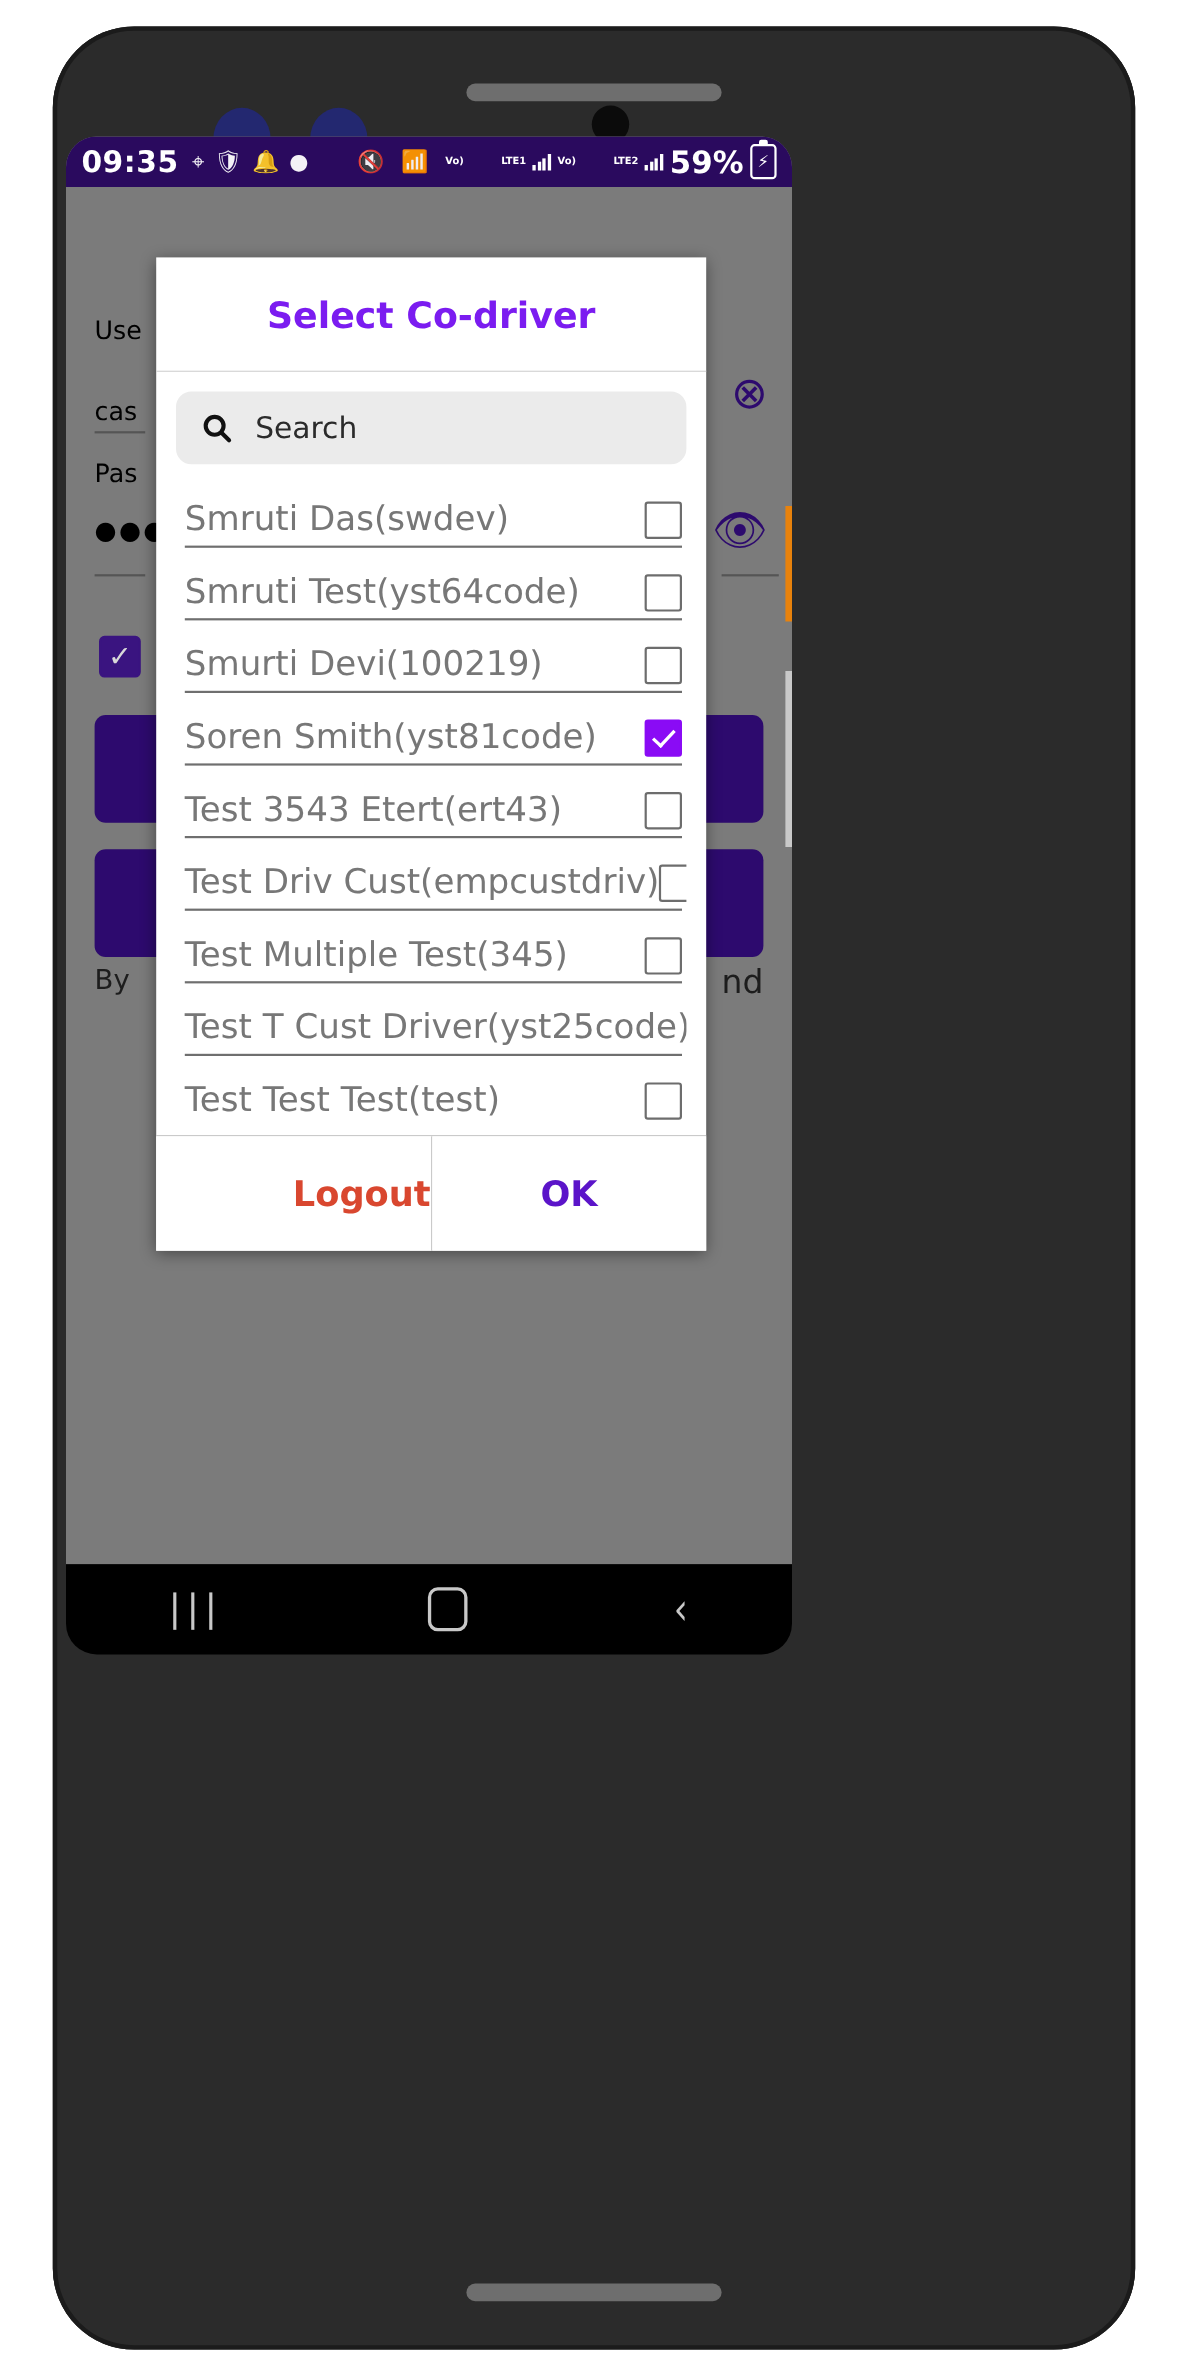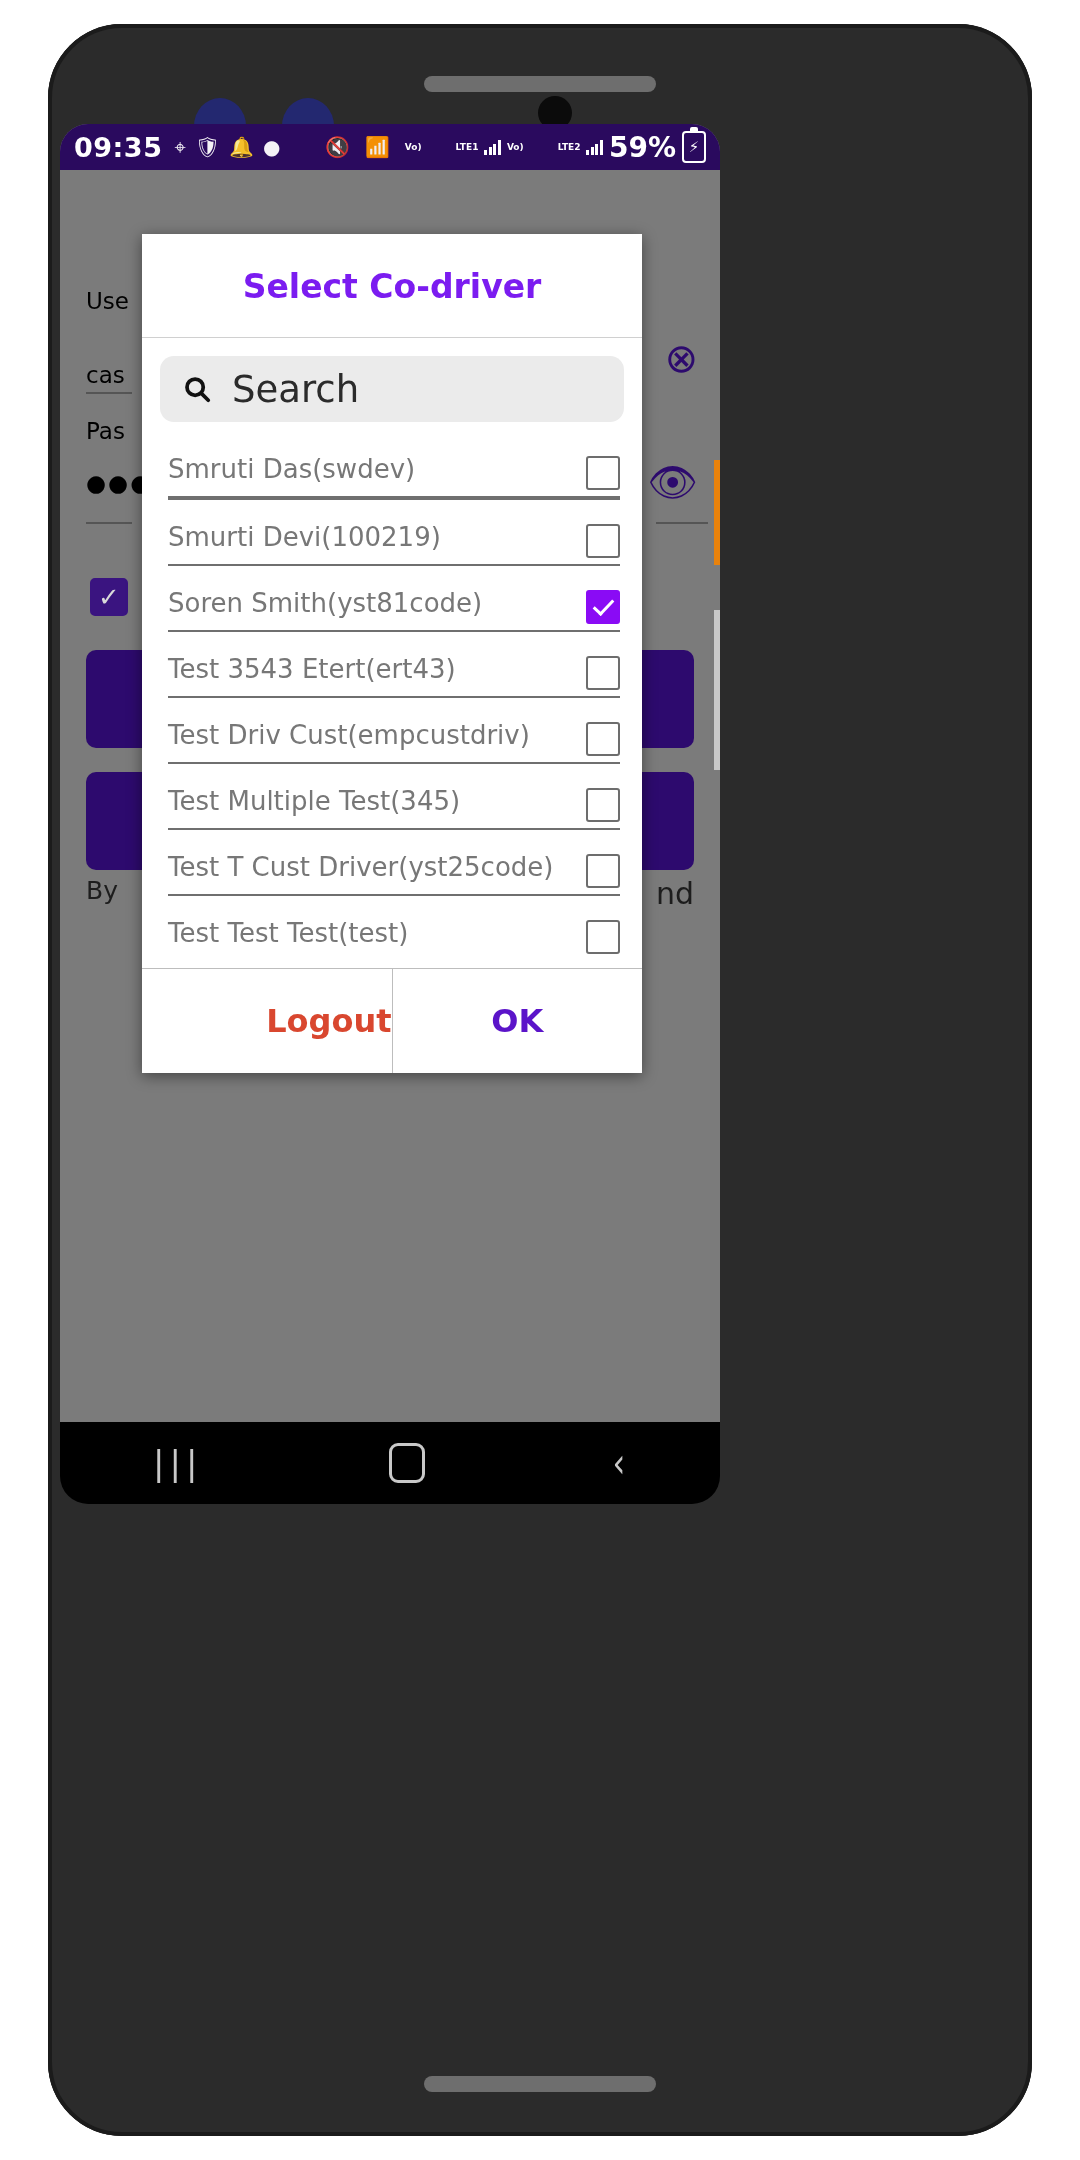--- a/index.html
+++ b/index.html
@@ -216,42 +216,42 @@
     display: flex;
     align-items: center;
     padding: 0 22px;
     box-sizing: border-box;
   }
   #search-icon { margin-right: 18px; display:flex; }
   #search-input {
     border: none;
     background: transparent;
     outline: none;
-    font-size: 37px;
+    font-size: 27px;
     color: #2b2b2b;
     width: 100%;
     font-family: "DejaVu Sans", sans-serif;
   }
   #search-input::placeholder { color: #2b2b2b; opacity: 1; }
 
   #list {
     margin-top: 10px;
     max-height: 640px;
     overflow: hidden;
   }
   .list-item {
     display: flex;
     align-items: flex-start;
     justify-content: space-between;
     padding: 22px 4px 0 8px;
     box-sizing: border-box;
     height: 64px;
   }
   .item-label {
-    font-size: 26px;
+    font-size: 31px;
     color: #777777;
     white-space: nowrap;
   }
   .cbx {
     width: 34px;
     height: 34px;
     border: 2.5px solid #6d6d6d;
     border-radius: 3px;
     box-sizing: border-box;
     flex: 0 0 auto;
@@ -408,20 +408,24 @@
           </span>
           <input id="search-input" type="text" placeholder="Search" style="">
         </div>
 
         <div id="list">
             <div class="list-item">
               <span class="item-label">Smruti Das(swdev)</span>
               <span class="cbx"></span>
             </div>
             <div class="divider"></div>
+            <div class="list-item">
+              <span class="item-label">Smruti Test(yst64code)</span>
+              <span class="cbx"></span>
+            </div>
             <div class="divider"></div>
             <div class="list-item">
               <span class="item-label">Smurti Devi(100219)</span>
               <span class="cbx"></span>
             </div>
             <div class="divider"></div>
             <div class="list-item">
               <span class="item-label">Soren Smith(yst81code)</span>
               <span class="cbx checked"></span>
             </div>

